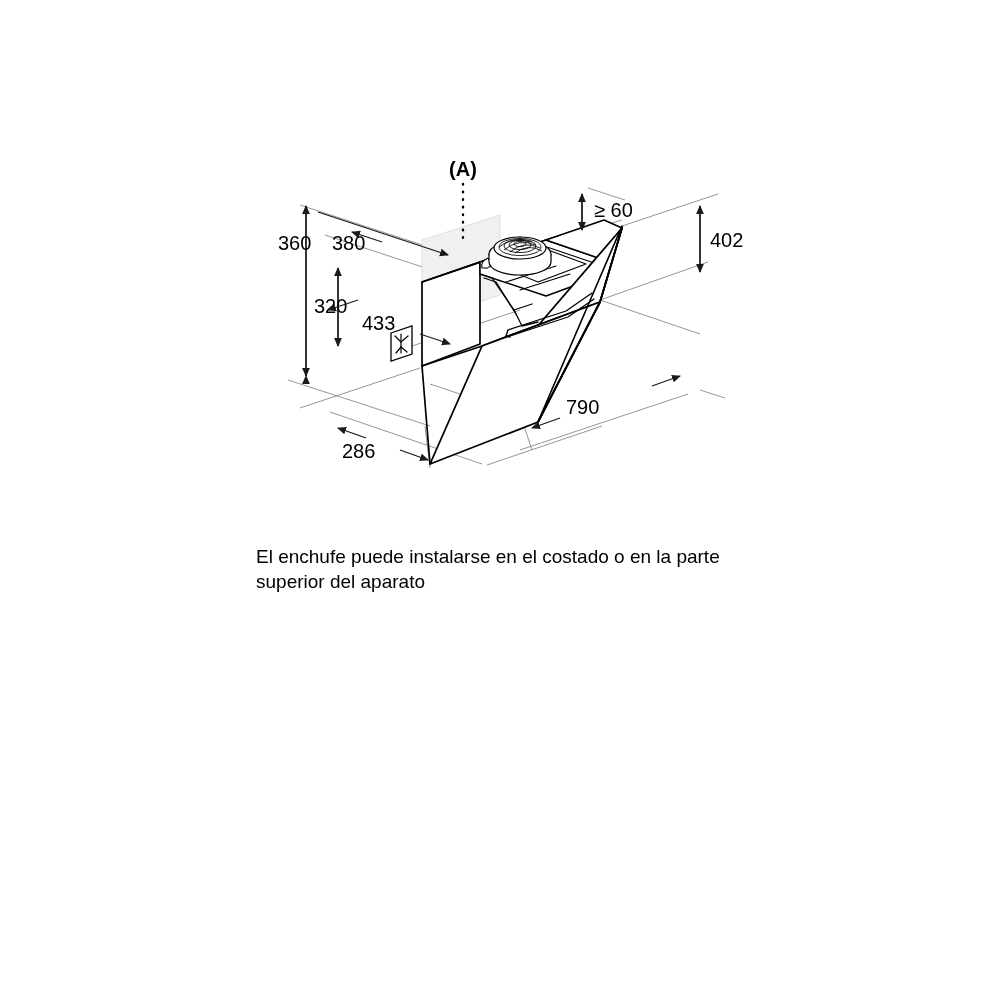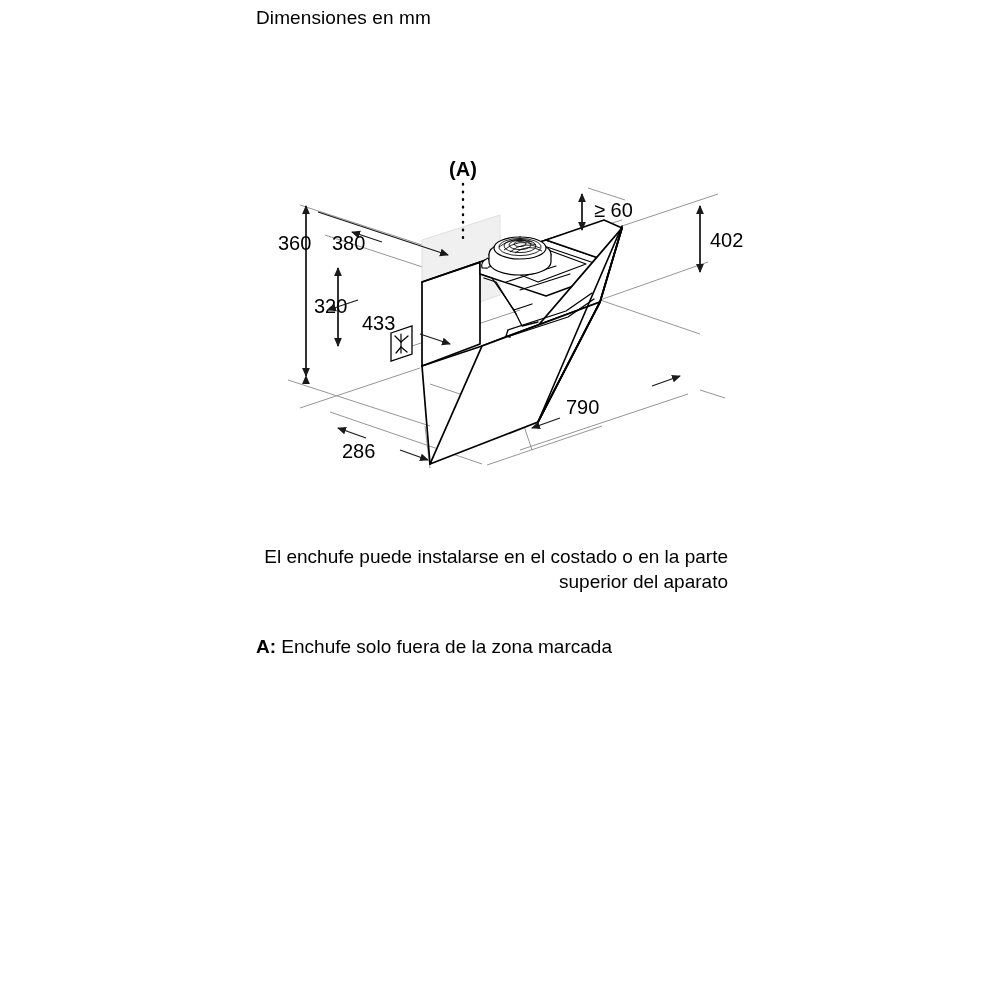--- a/index.html
+++ b/index.html
@@ -63,24 +63,23 @@
 
   
   .caption {
     position: absolute;
     font-size: 19px;
     line-height: 25px;
     font-weight: 400;
     color: #000;
   }
   .caption-1 {
-    left: 248px;
+    left: 256px;
     top: 544px;
     width: 480px;
-    text-align: right;
   }
   .caption-2 {
     left: 256px;
     top: 634px;
     width: 520px;
     white-space: nowrap;
   }
   .caption-2 .lbl {
     font-weight: 700;
   }
@@ -97,21 +96,20 @@
     font-weight: 700;
     fill: #000000;
   }
 </style>
 </head>
 <body>
 
 <div class="page">
 
   <div class="heading">
-    <div class="heading-line1">Dimensiones en mm</div>
   </div>
 
   <div class="drawing">
     <svg viewBox="0 0 470 340" xmlns="http://www.w3.org/2000/svg">
 
       <defs>
         <marker id="ah" markerWidth="9" markerHeight="9" refX="8" refY="4.5" orient="auto" markerUnits="userSpaceOnUse">
           <path d="M0,0.6 L9,4.5 L0,8.4 Z" fill="#1a1a1a"></path>
         </marker>
         <marker id="ahb" markerWidth="9" markerHeight="9" refX="8" refY="4.5" orient="auto" markerUnits="userSpaceOnUse">
@@ -278,18 +276,14 @@
         <line x1="96" y1="288" x2="68" y2="278" stroke="#1a1a1a" stroke-width="1.3" marker-end="url(#ah)"></line>
         <line x1="130" y1="300" x2="158" y2="310" stroke="#1a1a1a" stroke-width="1.3" marker-end="url(#ah)"></line>
         <text class="dim" x="72" y="308">286</text>
       </g>
 
     </svg>
   </div>
 
   <div class="caption caption-1">El enchufe puede instalarse en el costado o en la parte superior del aparato</div>
 
-  <div class="caption caption-2">
-    <span class="lbl">A:</span>
-    <span>Enchufe solo fuera de la zona marcada</span>
-  </div>
 
 </div>
 
 </body></html>

